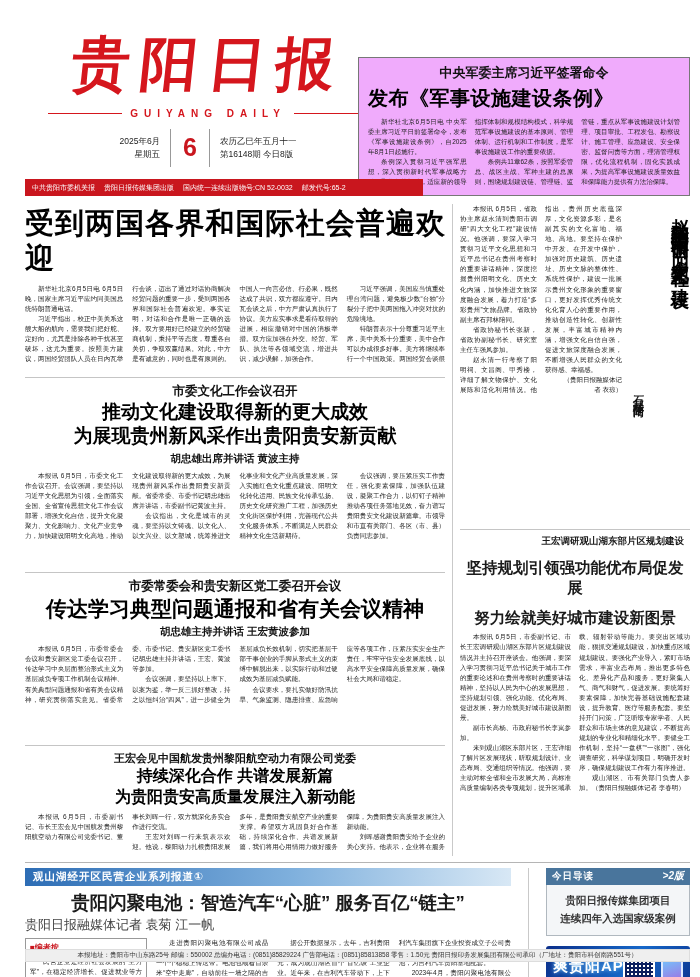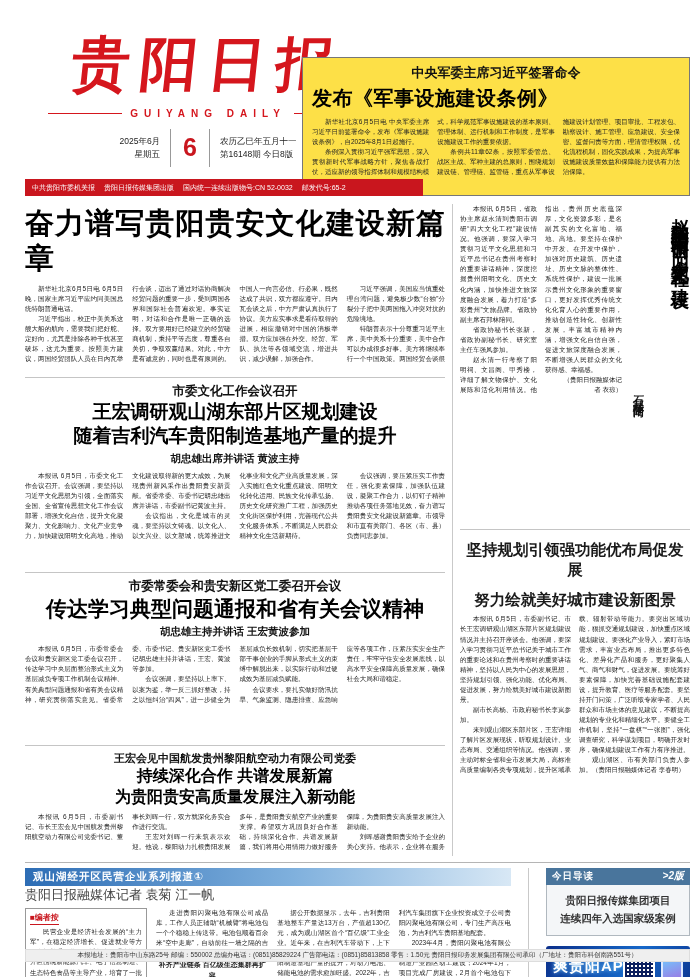--- a/index.html
+++ b/index.html
@@ -14,21 +14,21 @@
   .mast-eng { display:flex; align-items:center; gap:8px; margin-top:2px; }
   .mast-eng .line { flex:1; height:1px; background:#d5161d; }
   .mast-eng span { color:#d5161d; font-size:10px; font-weight:bold; letter-spacing:6px; white-space:nowrap; }
   .dateline { display:flex; justify-content:center; align-items:center; margin-top:10px; font-size:8.5px; color:#222; line-height:1.5; }
   .dateline .dcell { text-align:right; }
   .dateline .dcell.left2 { text-align:left; }
   .bigday { font-size:25px; font-weight:bold; color:#c9161e; padding:0 12px; margin:0 10px; border-left:1px solid #999; border-right:1px solid #999; }
   .redbar { position:absolute; left:25px; top:179px; width:398px; height:17px; background:#c9161e; color:#fff; font-size:7px; display:flex; align-items:center; gap:9px; padding:0 7px; white-space:nowrap; }
 
   
-  .decree-box { position:absolute; right:10px; top:57px; width:388px; height:139px; border:1px solid #777; padding:6px 9px 4px; background:#fde047; }
+  .decree-box { position:absolute; right:10px; top:57px; width:332px; height:139px; border:1px solid #777; padding:6px 9px 4px; background:#f0abfc; }
   .decree-eyebrow { text-align:center; font-size:13px; font-weight:bold; color:#111; }
   .decree-title { text-align:left; font-size:20px; font-weight:bold; color:#000; margin:3px 0 5px; letter-spacing:.5px; }
   .decree-body { column-count:3; column-gap:8px; height:84px; overflow:hidden; }
 
   
   .bt { font-size:6.5px; line-height:1.55; text-align:justify; color:#222; }
   .bt p { text-indent:2em; }
   .hr { border:0; border-top:1px solid #c5c5c5; margin:5px 0; }
   .sign { text-align:right; }
 
@@ -136,35 +136,35 @@
       <span>国内统一连续出版物号:CN 52-0032</span>
       <span>邮发代号:65-2</span>
     </div>
   </header>
 
   <main class="content">
 
     <div class="col-left">
 
       <article>
-        <h1 class="lead-title">奋力谱写贵阳贵安文化建设新篇章</h1>
+        <h1 class="lead-title">受到两国各界和国际社会普遍欢迎</h1>
         <div class="lead-body bt">
           <p>新华社北京6月5日电 6月5日晚，国家主席习近平应约同美国总统特朗普通电话。</p>
           <p>习近平指出，校正中美关系这艘大船的航向，需要我们把好舵、定好向，尤其是排除各种干扰甚至破坏，这尤为重要。按照美方建议，两国经贸团队人员在日内瓦举行会谈，迈出了通过对话协商解决经贸问题的重要一步，受到两国各界和国际社会普遍欢迎。事实证明，对话和合作是唯一正确的选择。双方要用好已经建立的经贸磋商机制，秉持平等态度，尊重各自关切，争取双赢结果。对此，中方是有诚意的，同时也是有原则的。中国人一向言必信、行必果，既然达成了共识，双方都应遵守。日内瓦会谈之后，中方严肃认真执行了协议。美方应实事求是看待取得的进展，相应撤销对中国的消极举措。双方应加强在外交、经贸、军队、执法等各领域交流，增进共识，减少误解，加强合作。</p>
           <p>习近平强调，美国应当慎重处理台湾问题，避免极少数“台独”分裂分子把中美两国拖入冲突对抗的危险境地。</p>
           <p>特朗普表示十分尊重习近平主席，美中关系十分重要，美中合作可以办成很多好事。美方将继续奉行一个中国政策。两国经贸会谈很成功，达成了好的协议，美方将同中方一道认真落实。美方欢迎中国留学生来美学习。</p>
 
         </div>
       </article>
       <hr class="hr">
 
       <article>
         <div class="eyebrow">市委文化工作会议召开</div>
-        <h2 class="h2a">王宏调研观山湖东部片区规划建设</h2>
-        <h2 class="h2a">随着吉利汽车贵阳制造基地产量的提升</h2>
+        <h2 class="h2a">推动文化建设取得新的更大成效</h2>
+        <h2 class="h2a">为展现贵州新风采作出贵阳贵安新贡献</h2>
         <div class="byline">胡忠雄出席并讲话 黄波主持</div>
         <div class="cbody4 culture-body bt">
           <p>本报讯 6月5日，市委文化工作会议召开。会议强调，要坚持以习近平文化思想为引领，全面落实全国、全省宣传思想文化工作会议部署，增强文化自信，提升文化凝聚力、文化影响力、文化产业竞争力，加快建设阳明文化高地，推动文化建设取得新的更大成效，为展现贵州新风采作出贵阳贵安新贡献。省委常委、市委书记胡忠雄出席并讲话，市委副书记黄波主持。</p>
           <p>会议指出，文化是城市的灵魂，要坚持以文铸魂、以文化人、以文兴业、以文塑城，统筹推进文化事业和文化产业高质量发展，深入实施红色文化重点建设、阳明文化转化运用、民族文化传承弘扬、历史文化研究推广工程，加强历史文化街区保护利用，完善现代公共文化服务体系，不断满足人民群众精神文化生活新期待。</p>
           <p>会议强调，要压紧压实工作责任，强化要素保障，加强队伍建设，凝聚工作合力，以钉钉子精神推动各项任务落地见效，奋力谱写贵阳贵安文化建设新篇章。市领导和市直有关部门、各区（市、县）负责同志参加。</p>
         </div>
       </article>
       <hr class="hr">
 
       <article>
@@ -202,37 +202,39 @@
           <p>省政协秘书长张新，省政协副秘书长、研究室主任车强凤参加。</p>
           <p>赵永清一行考察了阳明祠、文昌阁、甲秀楼，详细了解文物保护、文化展陈和活化利用情况。他指出，贵州历史底蕴深厚，文化资源多彩，是名副其实的文化富地、福地、高地。要坚持在保护中开发、在开发中保护，加强对历史建筑、历史遗址、历史文脉的整体性、系统性保护，建设一批展示贵州文化形象的重要窗口，更好发挥优秀传统文化化育人心的重要作用，推动创造性转化、创新性发展，丰富城市精神内涵，增强文化自信自强，促进文旅深度融合发展，不断增强人民群众的文化获得感、幸福感。</p>
           <p class="sign">（贵阳日报融媒体记者 衣琼）</p>
         </div>
         <div class="zhao-byline">石邦林陪同</div>
         <div class="zhao-title">赵永清到贵阳市调研“四大文化工程”建设</div>
       </article>
       <hr class="hr">
 
       <article>
+        <div class="plan-eyebrow1">王宏调研观山湖东部片区规划建设</div>
         <h2 class="plan-title">坚持规划引领强功能优布局促发展</h2>
         <h2 class="plan-title">努力绘就美好城市建设新图景</h2>
         <div class="plan-body bt">
           <p>本报讯 6月5日，市委副书记、市长王宏调研观山湖区东部片区规划建设情况并主持召开座谈会。他强调，要深入学习贯彻习近平总书记关于城市工作的重要论述和在贵州考察时的重要讲话精神，坚持以人民为中心的发展思想，坚持规划引领、强化功能、优化布局、促进发展，努力绘就美好城市建设新图景。</p>
           <p>副市长高杨、市政府秘书长李岚参加。</p>
           <p>来到观山湖区东部片区，王宏详细了解片区发展现状，听取规划设计、业态布局、交通组织等情况。他强调，要主动对标全省和全市发展大局，高标准高质量编制各类专项规划，提升区域承载、辐射带动等能力。要突出区域功能，狠抓交通规划建设，加快重点区域规划建设。要强化产业导入，紧盯市场需求，丰富业态布局，推出更多特色化、差异化产品和服务，更好聚集人气、商气和财气，促进发展。要统筹好要素保障，加快完善基础设施配套建设，提升教育、医疗等服务配套。要坚持开门问策，广泛听取专家学者、人民群众和市场主体的意见建议，不断提高规划的专业化和精细化水平。要健全工作机制，坚持“一盘棋”“一张图”，强化调查研究，科学谋划项目，明确开发时序，确保规划建设工作有力有序推进。</p>
           <p>观山湖区、市有关部门负责人参加。（贵阳日报融媒体记者 李春明）</p>
         </div>
       </article>
     </div>
   </main>
 
   <hr class="bhr">
 
   <section class="bottom">
     <div class="bottom-left">
       <div class="series-banner">观山湖经开区民营企业系列报道①</div>
+      <h2 class="bat-title">贵阳闪聚电池：智造汽车“心脏” 服务百亿“链主”</h2>
       <div class="bat-byline">贵阳日报融媒体记者 袁菊 江一帆</div>
       <div class="bat-row">
         <div class="notebox bt">
           <span class="note-label">■编者按</span>
           <p style="text-indent:2em">民营企业是经济社会发展的“主力军”，在稳定经济增长、促进就业等方面发挥着重要作用。近年来，观山湖经开区围绕新能源汽车、电子信息制造、生态特色食品等主导产业，培育了一批成长性好、创新力强的民营企业。即日起，本报推出系列报道，走进园区民营企业，展现其拼搏创新、勇毅前行的奋进姿态，敬请关注。</p>
         </div>
         <div class="bat-body bt">
           <p>走进贵阳闪聚电池有限公司成品库，工作人员正辅助“机械臂”将电池包一个个稳稳上传送带。电池包顺着百余米“空中走廊”，自动前往一墙之隔的吉利汽车贵阳制造基地总装车间。</p>
           <p class="subhead">补齐产业链条 百亿级生态集群再扩容</p>
           <p>据公开数据显示，去年，吉利贵阳基地整车产量达13万台，产值超130亿元，成为观山湖区首个“百亿级”工业企业。近年来，在吉利汽车带动下，上下游配套企业加速聚集。随着吉利汽车贵阳制造基地产量的提升，对动力电池、储能电池的需求愈加旺盛。2022年，吉利汽车集团旗下企业投资成立子公司贵阳闪聚电池有限公司，专门生产高压电池，为吉利汽车贵阳基地配套。</p>

